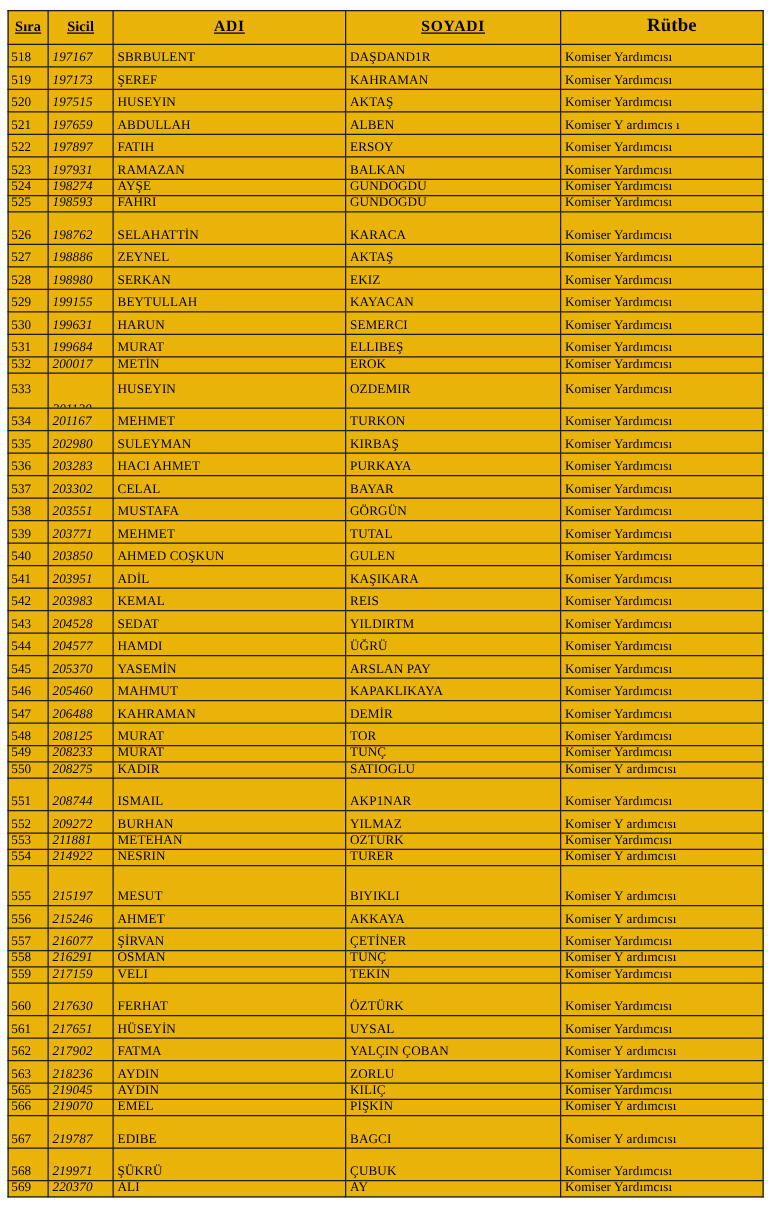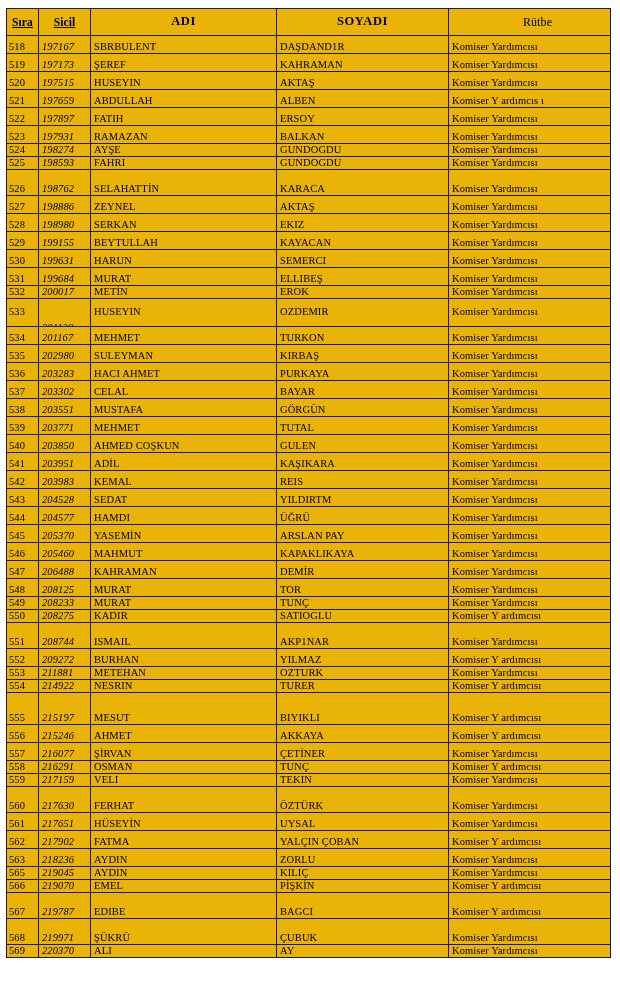--- a/index.html
+++ b/index.html
@@ -60,24 +60,25 @@
   }
   .hd-strong {
     font-weight: bold;
     text-decoration: underline;
     font-size: 11.5px;
   }
   .hd-wide {
     font-weight: bold;
     font-size: 12.5px;
     letter-spacing: 0.6px;
+    text-decoration: underline;
   }
   .hd-plain {
-    font-weight: normal;
-    font-size: 12px;
+    font-weight: bold;
+    font-size: 15px;
     margin-left: 16px;
   }
 
   
   td .cell {
     display: block;
     padding: 0 2px 1px 3px;
   }
   td.num .cell  { padding-left: 2px; }
   td.sic .cell  { padding-left: 3px; font-style: italic; }

